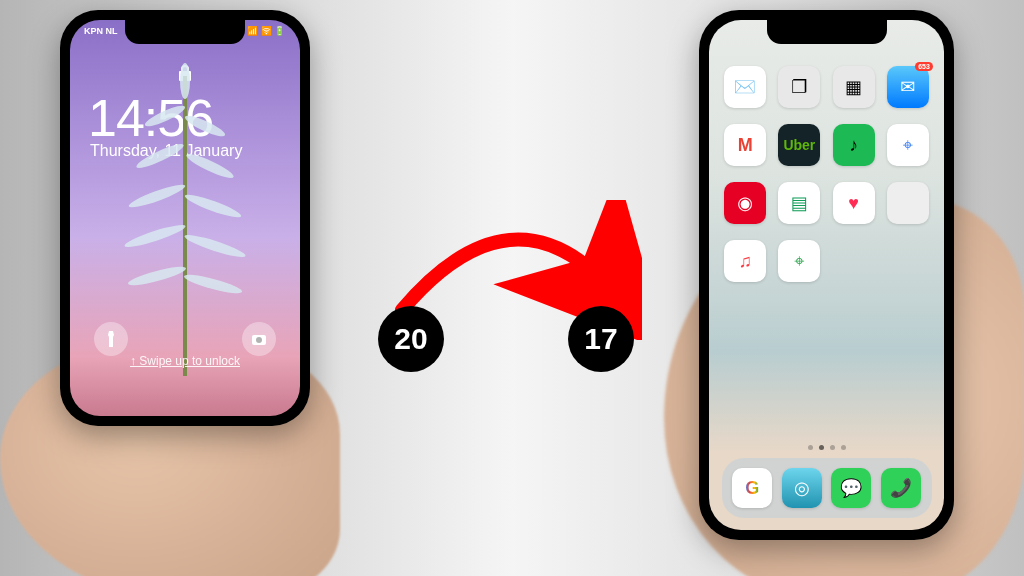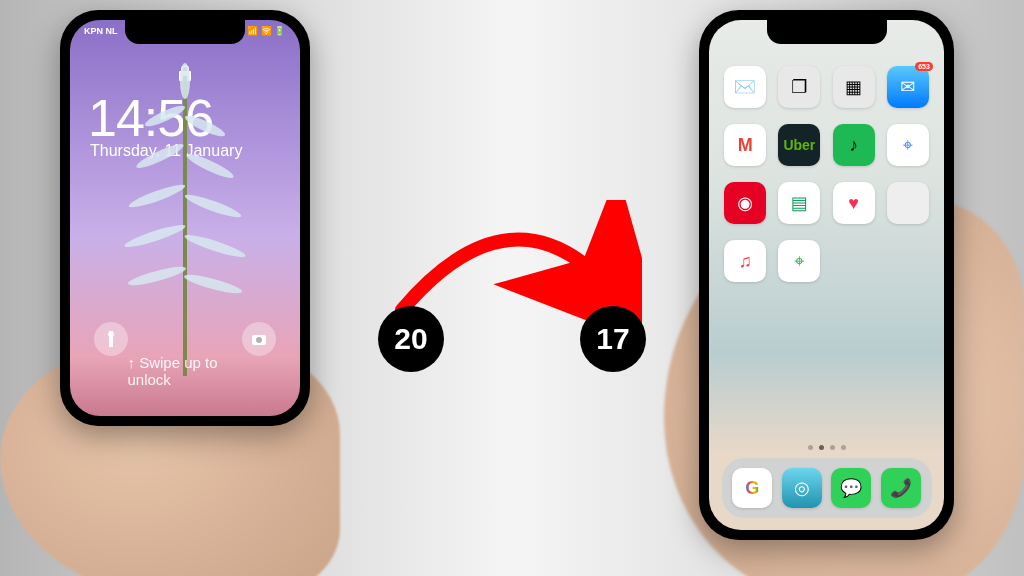--- a/index.html
+++ b/index.html
@@ -92,25 +92,26 @@
     bottom: 40px;
     left: 50%;
     transform: translateX(-50%);
     width: 140px;
     height: 320px;
   }
   .stem { stroke: #7a8a4a; stroke-width: 4; fill: none; }
   .leaf { fill: #d8e8f0; opacity: .85; }
   .swipe-text {
     position: absolute;
-    bottom: 28px;
-    left: 50%;
-    transform: translateX(-50%);
-    font-size: 15px;
+    bottom: 48px;
+    left: 50%;
+    transform: translateX(-50%);
+    font-size: 12px;
     opacity: .9;
+    text-decoration: underline;
   }
   .shortcut-btn {
     position: absolute;
     bottom: 60px;
     width: 34px;
     height: 34px;
     border-radius: 50%;
     background: rgba(255,255,255,.35);
     display: flex;
     align-items: center;
@@ -227,21 +228,21 @@
     background: #000;
     color: #fff;
     display: flex;
     align-items: center;
     justify-content: center;
     font-size: 30px;
     font-weight: 700;
     top: 96px;
   }
   .badge-18 { left: 36px; }
-  .badge-17 { right: 36px; }
+  .badge-17 { right: 48px; }
   .arrow-svg { position: absolute; top: -10px; left: 40px; width: 260px; height: 140px; }
 </style>
 </head>
 <body>
 
 <div class="hand-left"></div>
 <div class="hand-right"></div>
 
 <div class="phone-left">
   <div class="screen-left">

